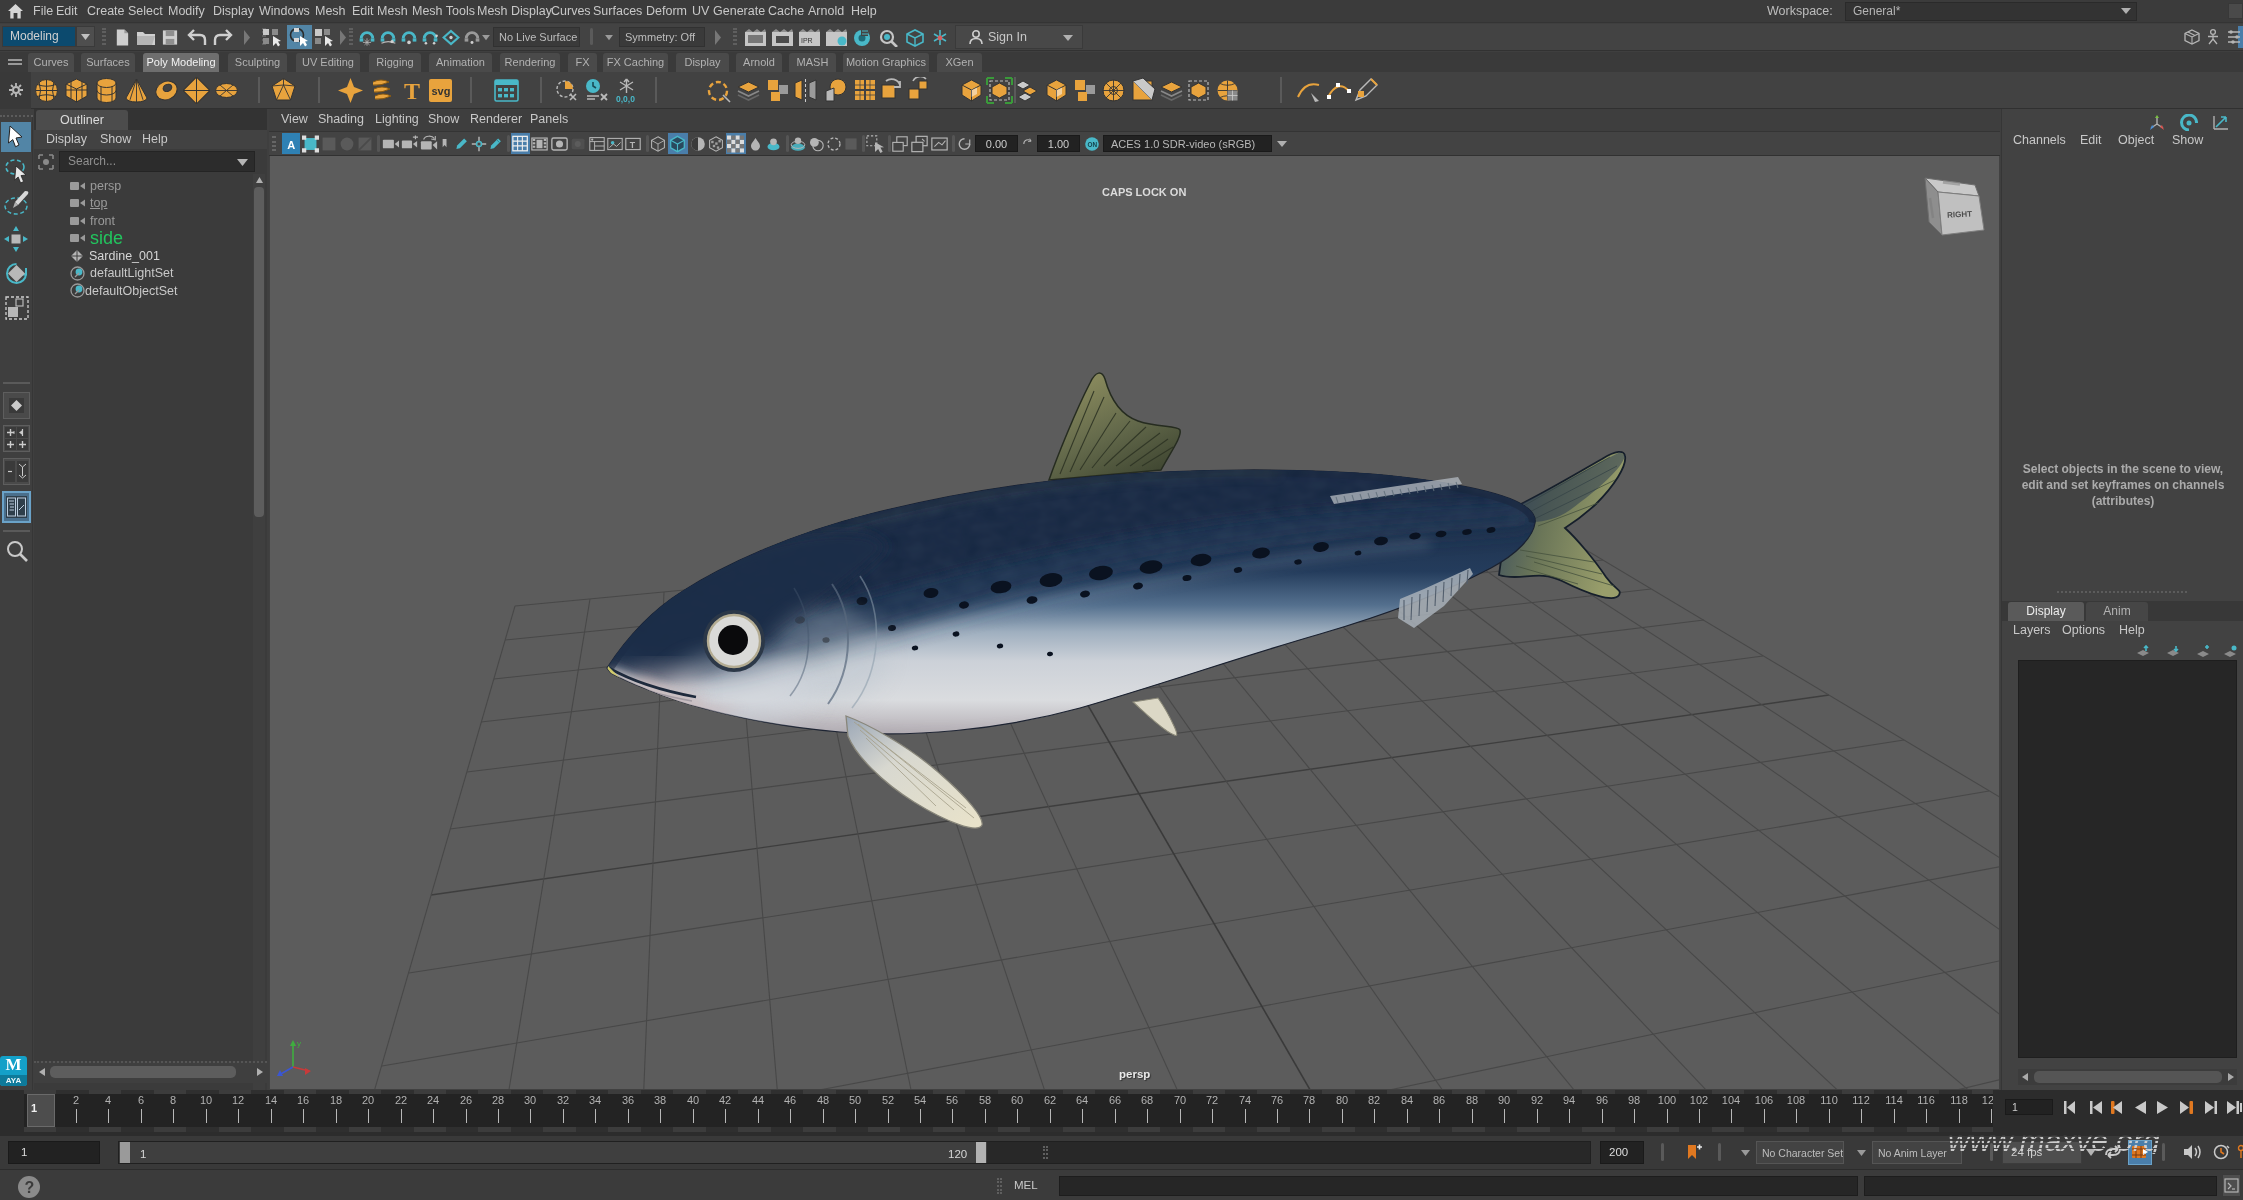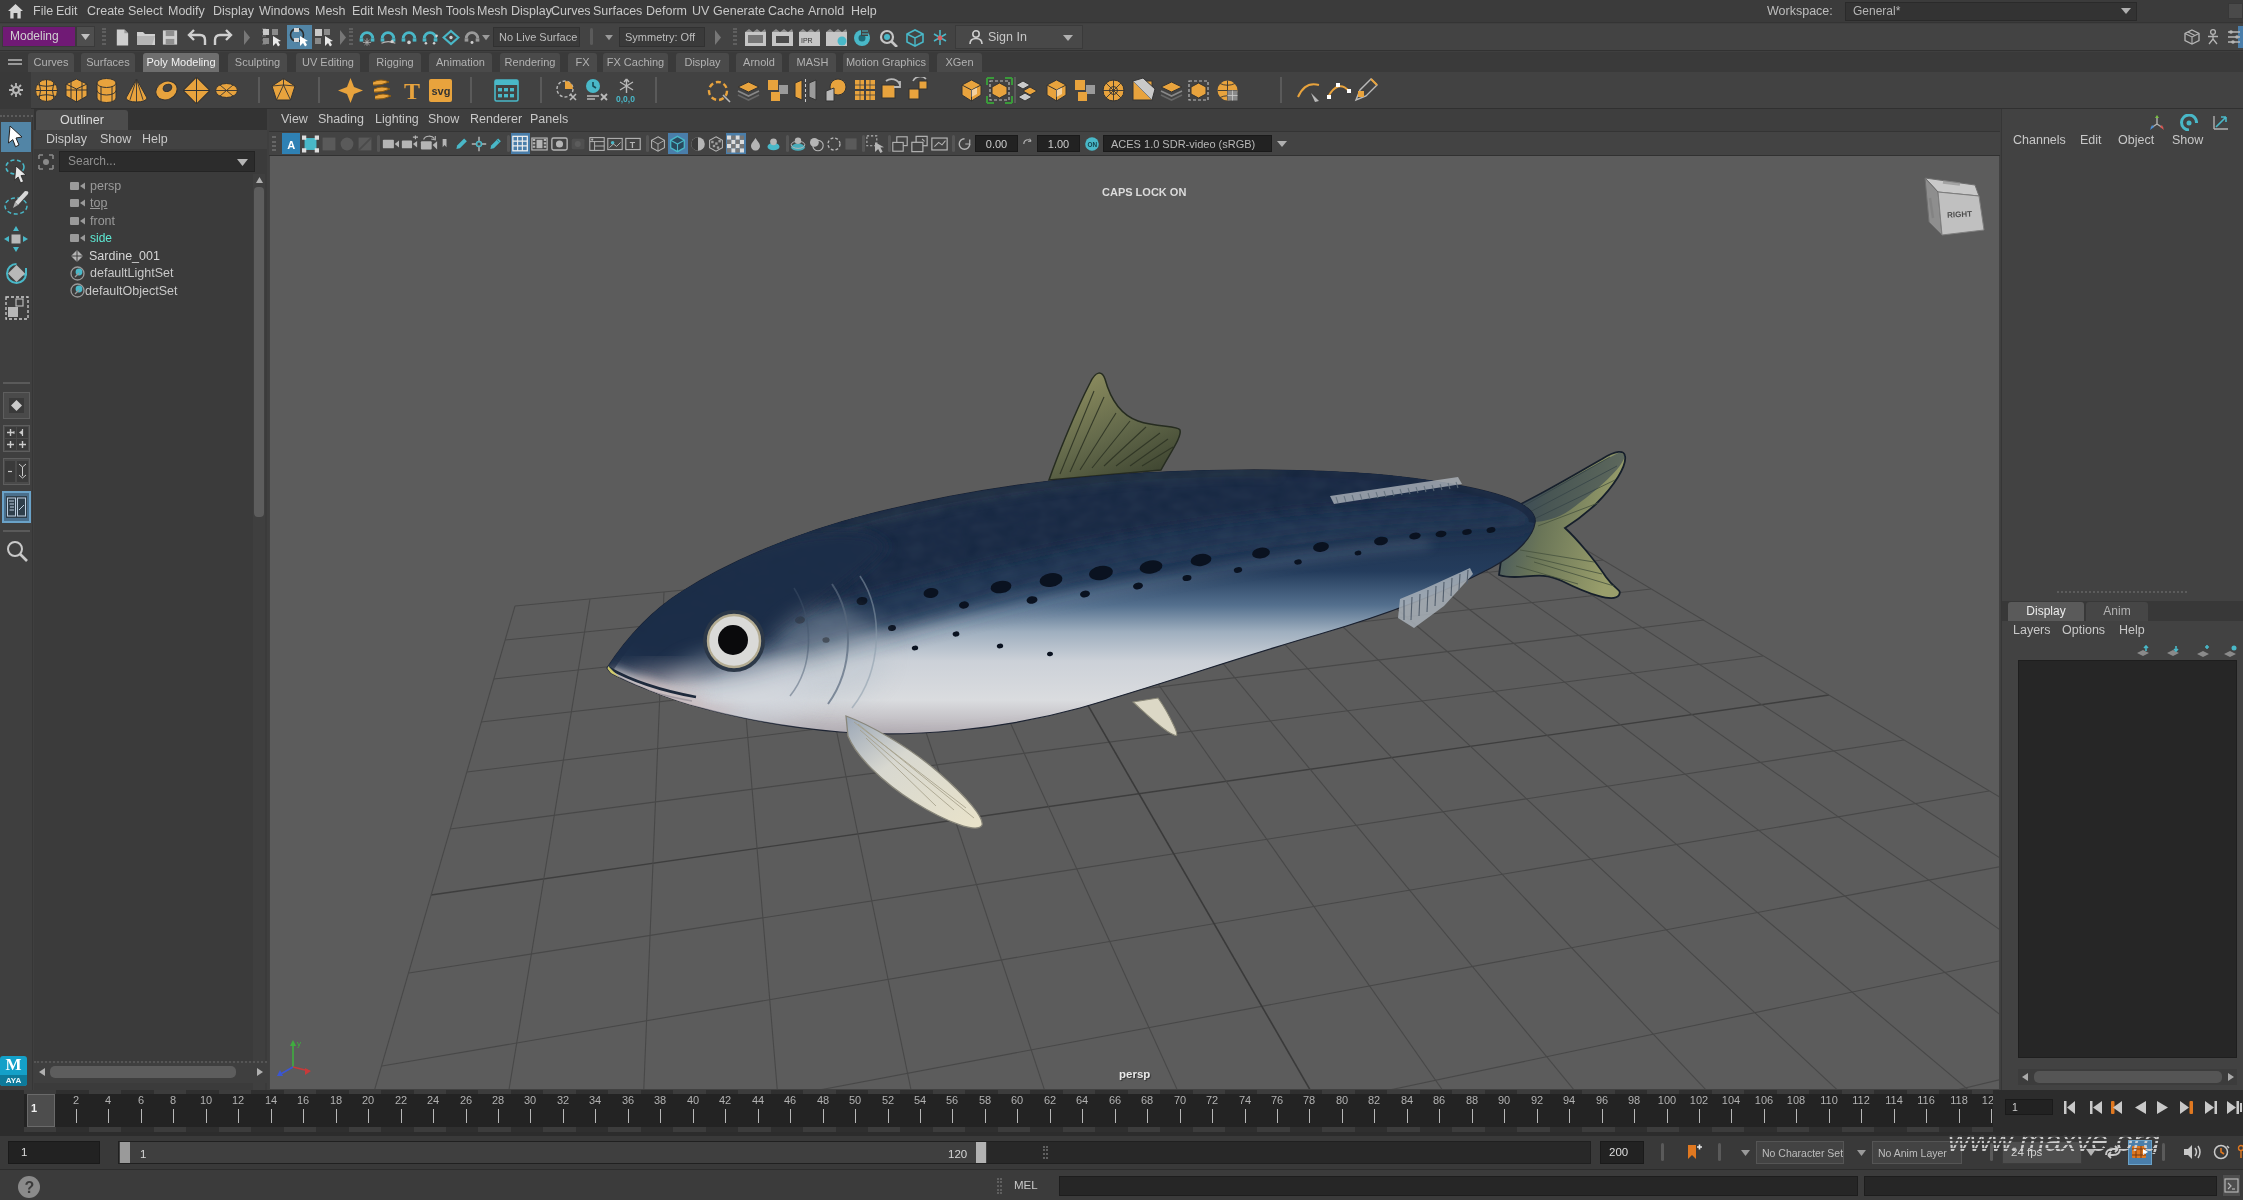--- a/index.html
+++ b/index.html
@@ -37,21 +37,21 @@
 <span class="abs txt" style="left:851px;top:4px;">Help</span>
 <span class="abs txt" style="left:1767px;top:4px;color:#bdbdbd;">Workspace:</span>
 <div class="abs" style="left:1845px;top:2px;width:292px;height:19px;background:#333333;border:1px solid #2a2a2a;color:#b5b5b5;font-size:12px;line-height:17px;padding-left:7px;">General*</div>
 <svg class="abs" style="left:2120px;top:7px;" width="12" height="8" viewBox="0 0 12 8">
         <path d="M1 1 L6 7 L11 1 Z" fill="#b0b0b0"></path>
       </svg>
 <div class="abs" style="left:2228px;top:3px;width:15px;height:16px;background:#4a4a4a;border:1px solid #383838;"></div>
 </div>
 
 <div class="abs" id="statusbar" style="left:0;top:24px;width:2243px;height:27px;background:#434343;border-bottom:1px solid #323232;">
-<div class="abs" style="left:2px;top:2px;width:74px;height:21px;background:#701a75;border:1px solid #3a3a3a;color:#d0d0d0;font-size:12px;line-height:19px;padding-left:7px;">Modeling</div>
+<div class="abs" style="left:2px;top:2px;width:74px;height:21px;background:#0c4a6e;border:1px solid #3a3a3a;color:#d0d0d0;font-size:12px;line-height:19px;padding-left:7px;">Modeling</div>
 <div class="abs" style="left:76px;top:2px;width:19px;height:21px;background:#4e4e4e;border:1px solid #3a3a3a;"><svg width="17" height="19" viewBox="0 0 17 19">
           <path d="M4 7 L8.5 13 L13 7 Z" fill="#c0c0c0"></path>
         </svg></div>
 <div class="abs" style="left:102px;top:4px;width:4px;height:17px;border-left:2px dotted #5f5f5f;border-right:2px dotted #5f5f5f;"></div>
 <svg class="abs" style="left:113px;top:4px;" width="18" height="19" viewBox="0 0 19 19">
         <path d="M4 1 L12 1 L16 5 L16 18 L4 18 Z" fill="#cfcfcf"></path>
         <path d="M12 1 L12 5 L16 5 Z" fill="#9a9a9a"></path>
       </svg>
 <svg class="abs" style="left:136px;top:4px;" width="20" height="19" viewBox="0 0 20 19">
         <path d="M1 4 L7 4 L9 6 L19 6 L19 17 L1 17 Z" fill="#cfcfcf"></path>
@@ -582,21 +582,21 @@
         </span>
         <span style="color:#9a9a9a;font-size:12.5px;">front</span>
       </div>
 <div class="abs" style="left:36px;top:120.5px;height:17px;display:flex;align-items:center;gap:5px;">
         <span style="display:inline-flex;">
           <svg width="15" height="10" viewBox="0 0 15 10">
             <rect x="0" y="1" width="9" height="8" rx="1" fill="#9a9a9a"></rect>
             <path d="M10 5 L15 1.5 L15 8.5 Z" fill="#9a9a9a"></path>
           </svg>
         </span>
-        <span style="color:#5eead4;font-size:12px;">side</span>
+        <span style="color:#22c55e;font-size:18px;">side</span>
       </div>
 <div class="abs" style="left:36px;top:138.0px;height:17px;display:flex;align-items:center;gap:5px;">
         <span style="display:inline-flex;">
           <svg width="14" height="14" viewBox="0 0 14 14">
             <path d="M7 1 L13 7 L7 13 L1 7 Z" fill="#b5b5b5"></path>
             <path d="M7 1 L7 13 M1 7 L13 7" stroke="#3e3e3e" stroke-width="1"></path>
           </svg>
         </span>
         <span style="color:#d6d6d6;font-size:12.5px;">Sardine_001</span>
       </div>
@@ -1158,20 +1158,21 @@
 <svg class="abs" style="left:210px;top:5px;" width="18" height="17" viewBox="0 0 18 17">
         <path d="M2 15 L2 2 M2 15 L16 15" stroke="#b0b0b0" stroke-width="1.4"></path>
         <path d="M4 13 L14 3 M14 3 L14 8 M14 3 L9 3" stroke="#49b8c8" stroke-width="1.6" fill="none"></path>
       </svg>
 
 <span class="abs txt" style="left:11px;top:24px;">Channels</span>
 <span class="abs txt" style="left:78px;top:24px;">Edit</span>
 <span class="abs txt" style="left:116px;top:24px;">Object</span>
 <span class="abs txt" style="left:170px;top:24px;">Show</span>
 
+<div class="abs" style="left:0;top:352px;width:242px;text-align:center;color:#ababab;font-size:12px;font-weight:bold;line-height:1.35;">Select objects in the scene to view,<br>edit and set keyframes on channels<br>(attributes)</div>
 
 <div class="abs" style="left:55px;top:482px;width:130px;border-top:2px dotted #5c5c5c;"></div>
 
 <div class="abs" style="left:0;top:492px;width:242px;height:20px;background:#383838;"></div>
 <div class="abs" style="left:6px;top:493px;width:76px;height:19px;background:#5a5a5a;border-radius:3px 3px 0 0;color:#ececec;font-size:12px;text-align:center;line-height:19px;">Display</div>
 <div class="abs" style="left:84px;top:493px;width:62px;height:19px;background:#464646;border-radius:3px 3px 0 0;color:#b2b2b2;font-size:12px;text-align:center;line-height:19px;">Anim</div>
 <div class="abs" style="left:0;top:512px;width:242px;height:20px;background:#424242;">
 <span class="abs txt" style="left:11px;top:2px;">Layers</span>
 <span class="abs txt" style="left:60px;top:2px;">Options</span>
 <span class="abs txt" style="left:117px;top:2px;">Help</span>

